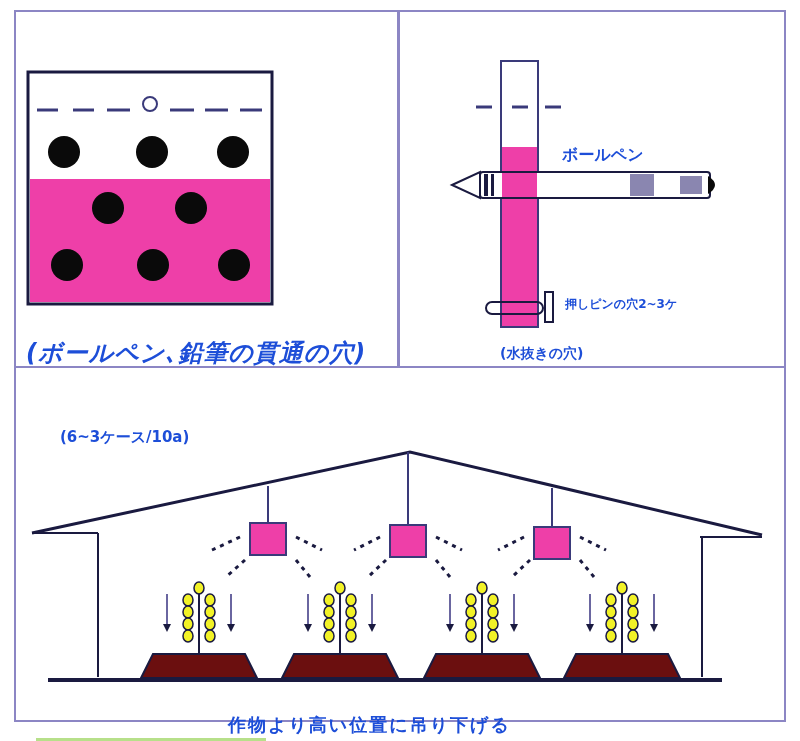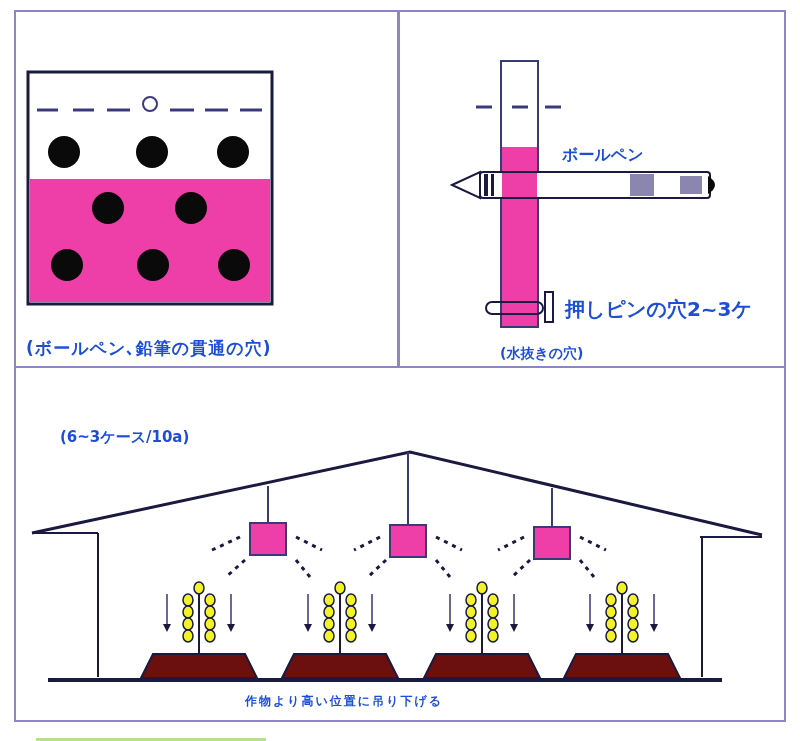--- a/index.html
+++ b/index.html
@@ -166,20 +166,20 @@
         <line x1="654" y1="594" x2="654" y2="626" stroke="#6a66a0" stroke-width="2"></line>
         <polygon points="650,624 658,624 654,632" fill="#1a1a40"></polygon>
       </g>
   </g>
 </svg>
 
 <div class="panel" style="left:398px; top:10px; width:388px; height:358px; background:transparent;"></div>
 
 <div class="panel" style="left:14px; top:366px; width:772px; height:356px; background:transparent;"></div>
 
-<div class="label" style="left:26px; top:337px; font-size:17px; letter-spacing:1px;">(ボールペン､鉛筆の貫通の穴)</div>
+<div class="label" style="left:26px; top:337px; font-size:24px; letter-spacing:1px;font-style:italic;">(ボールペン､鉛筆の貫通の穴)</div>
 <div class="label" style="left:562px; top:145px; font-size:16px;">ボールペン</div>
-<div class="label" style="left:565px; top:296px; font-size:20px;">押しピンの穴2~3ケ</div>
+<div class="label" style="left:565px; top:296px; font-size:12px;">押しピンの穴2~3ケ</div>
 <div class="label" style="left:500px; top:337px; font-size:14px; font-weight:bold;margin-top:8px;">(水抜きの穴)</div>
 <div class="label" style="left:60px; top:428px; font-size:15px;">(6~3ケース/10a)</div>
-<div class="label" style="left:228px; top:693px; font-size:12px; letter-spacing:2px;margin-left:17px;">作物より高い位置に吊り下げる</div>
+<div class="label" style="left:228px; top:713px; font-size:18px; letter-spacing:2px;">作物より高い位置に吊り下げる</div>
 
 <div class="bottom-bar"></div>
 
 </body></html>

